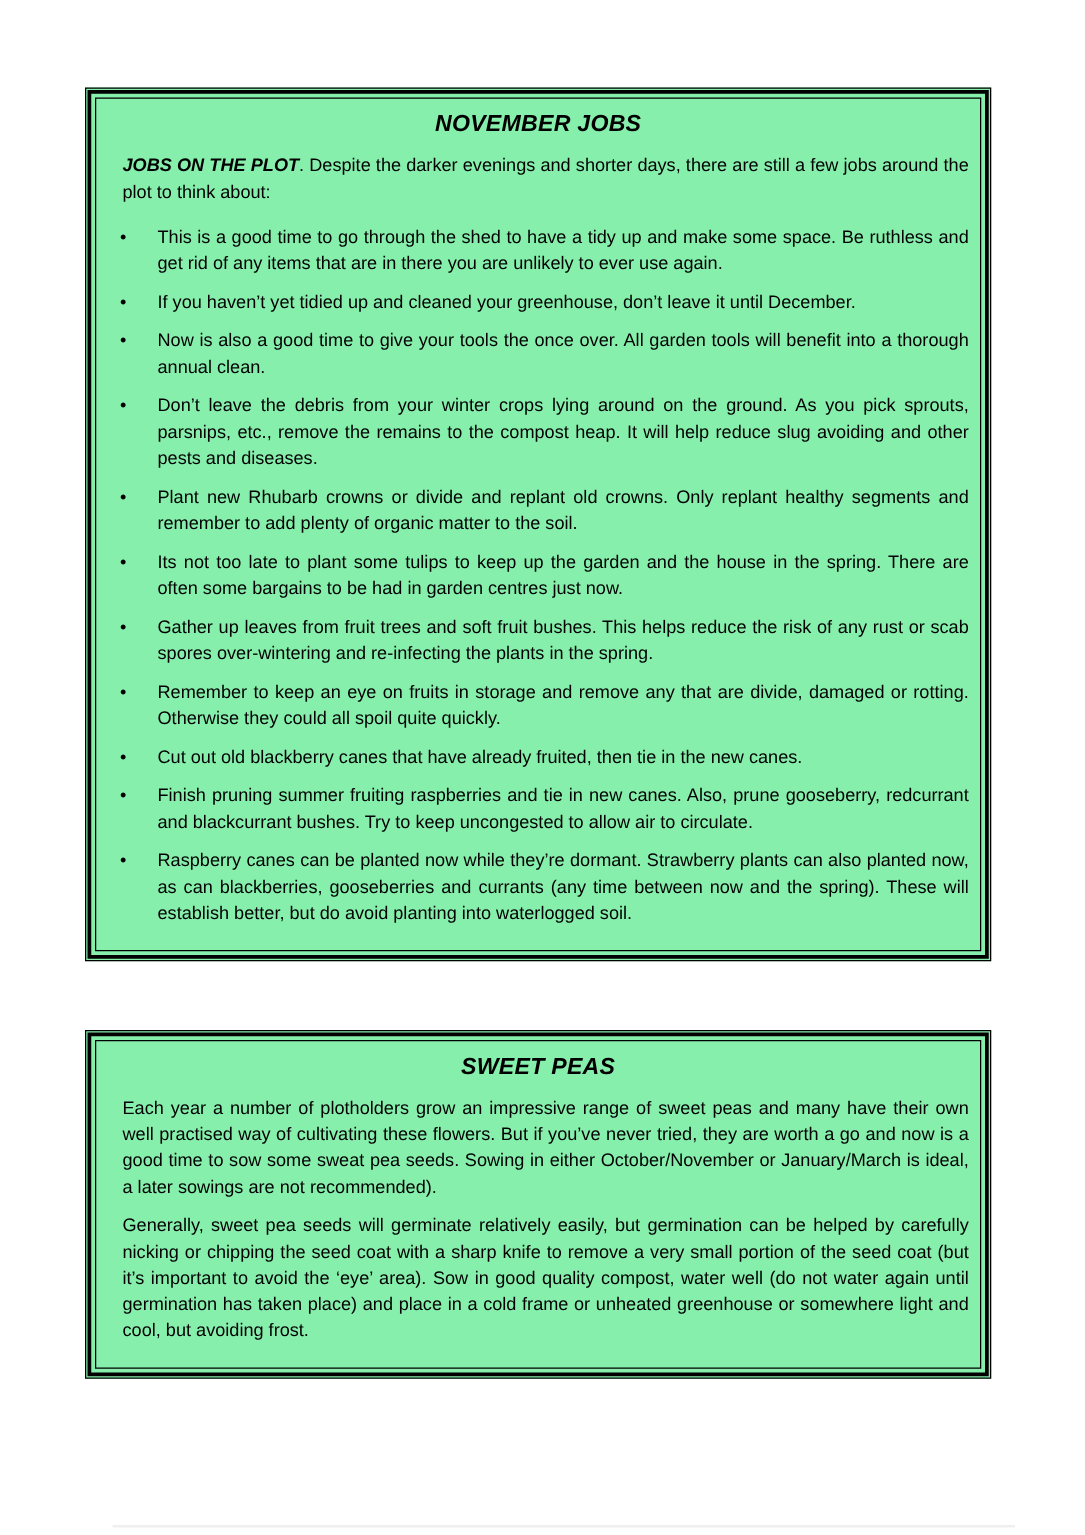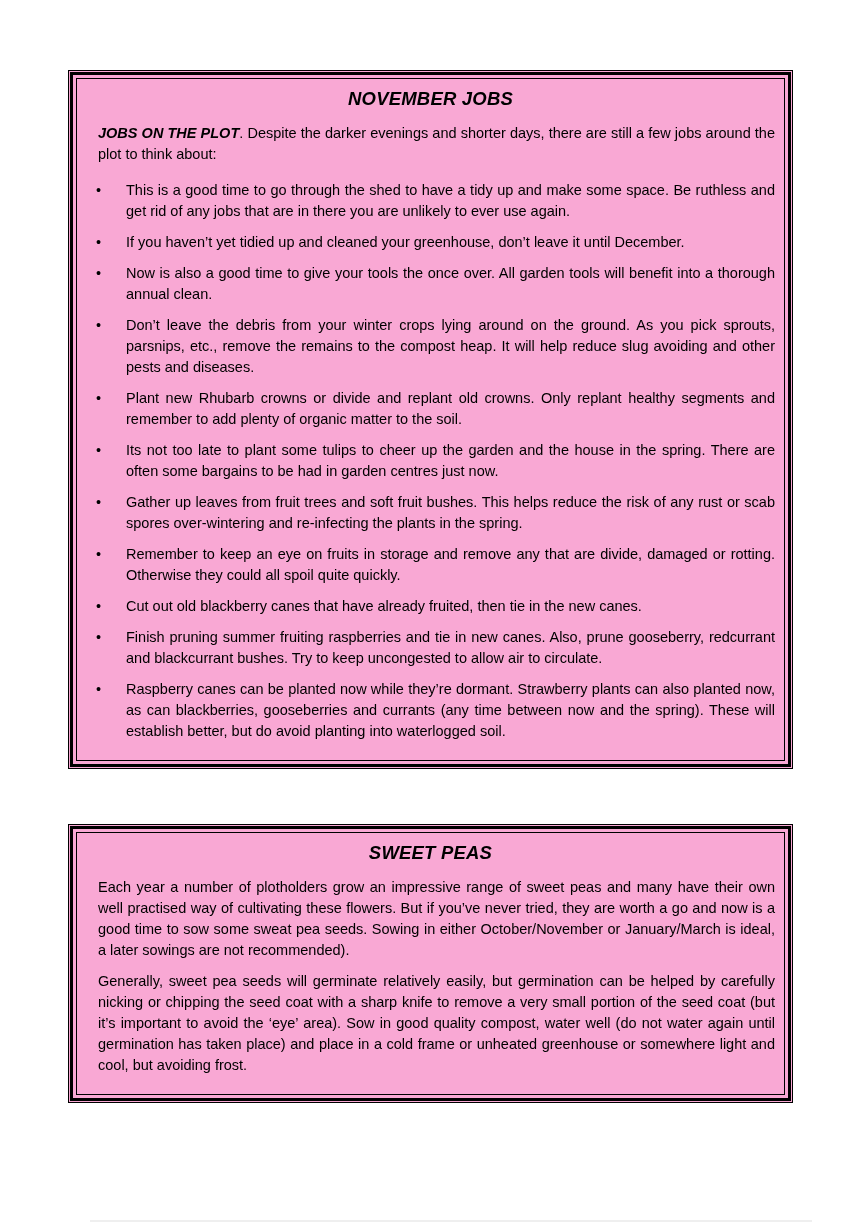--- a/index.html
+++ b/index.html
@@ -16,21 +16,21 @@
     overflow: hidden;
   }
   
   .framed-box {
     position: absolute;
     left: 68px;
     width: 725px;
     box-sizing: border-box;
     border: 1px solid #000;
     padding: 1px;
-    background: #f9a8d4;
+    background: #86efac;
     display: flex;
   }
   .frame-mid {
     flex: 1;
     border: 3px solid #000;
     padding: 3px;
     box-sizing: border-box;
     display: flex;
   }
   .frame-inner {
@@ -92,41 +92,41 @@
 <body>
 
 <section class="framed-box box-jobs">
   <div class="frame-mid">
     <div class="frame-inner">
       <h1 class="box-title">NOVEMBER JOBS</h1>
       <p class="intro"><span class="lead">JOBS ON THE PLOT</span><span>.  Despite the darker evenings and shorter days, there are still a few jobs around the plot to think about:</span></p>
       <div class="bullets">
         <div class="bullet-row">
             <span class="bullet-marker">•</span>
-            <p class="bullet-text">This is a good time to go through the shed to have a tidy up and make some space.  Be ruthless and get rid of any jobs that are in there you are unlikely to ever use again.</p>
+            <p class="bullet-text">This is a good time to go through the shed to have a tidy up and make some space.  Be ruthless and get rid of any items that are in there you are unlikely to ever use again.</p>
           </div>
         <div class="bullet-row">
             <span class="bullet-marker">•</span>
             <p class="bullet-text">If you haven’t yet tidied up and cleaned your greenhouse, don’t leave it until December.</p>
           </div>
         <div class="bullet-row">
             <span class="bullet-marker">•</span>
             <p class="bullet-text">Now is also a good time to give your tools the once over.  All garden tools will benefit into a thorough annual clean.</p>
           </div>
         <div class="bullet-row">
             <span class="bullet-marker">•</span>
             <p class="bullet-text">Don’t leave the debris from your winter crops lying around on the ground.  As you pick sprouts, parsnips, etc., remove the remains to the compost heap.  It will help reduce slug avoiding and other pests and diseases.</p>
           </div>
         <div class="bullet-row">
             <span class="bullet-marker">•</span>
             <p class="bullet-text">Plant new Rhubarb crowns or divide and replant old crowns.  Only replant healthy segments and remember to add plenty of organic matter to the soil.</p>
           </div>
         <div class="bullet-row">
             <span class="bullet-marker">•</span>
-            <p class="bullet-text">Its not too late to plant some tulips to cheer up the garden and the house in the spring.  There are often some bargains to be had in garden centres just now.</p>
+            <p class="bullet-text">Its not too late to plant some tulips to keep up the garden and the house in the spring.  There are often some bargains to be had in garden centres just now.</p>
           </div>
         <div class="bullet-row">
             <span class="bullet-marker">•</span>
             <p class="bullet-text">Gather up leaves from fruit trees and soft fruit bushes.  This helps reduce the risk of any rust or scab spores over-wintering and re-infecting the plants in the spring.</p>
           </div>
         <div class="bullet-row">
             <span class="bullet-marker">•</span>
             <p class="bullet-text">Remember to keep an eye on fruits in storage and remove any that are divide, damaged or rotting.  Otherwise they could all spoil quite quickly.</p>
           </div>
         <div class="bullet-row">

